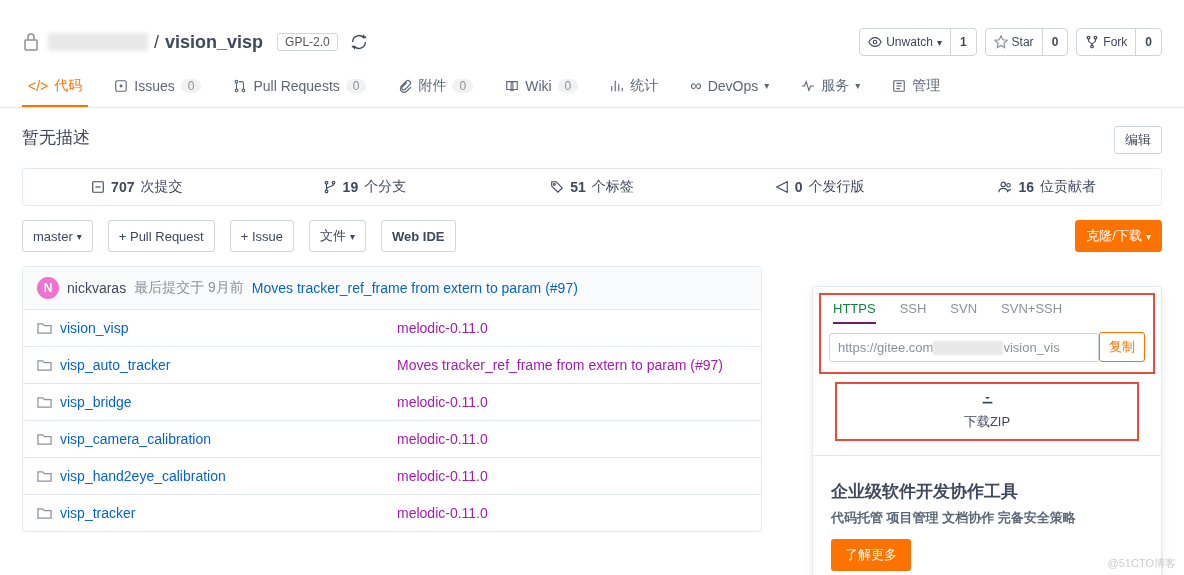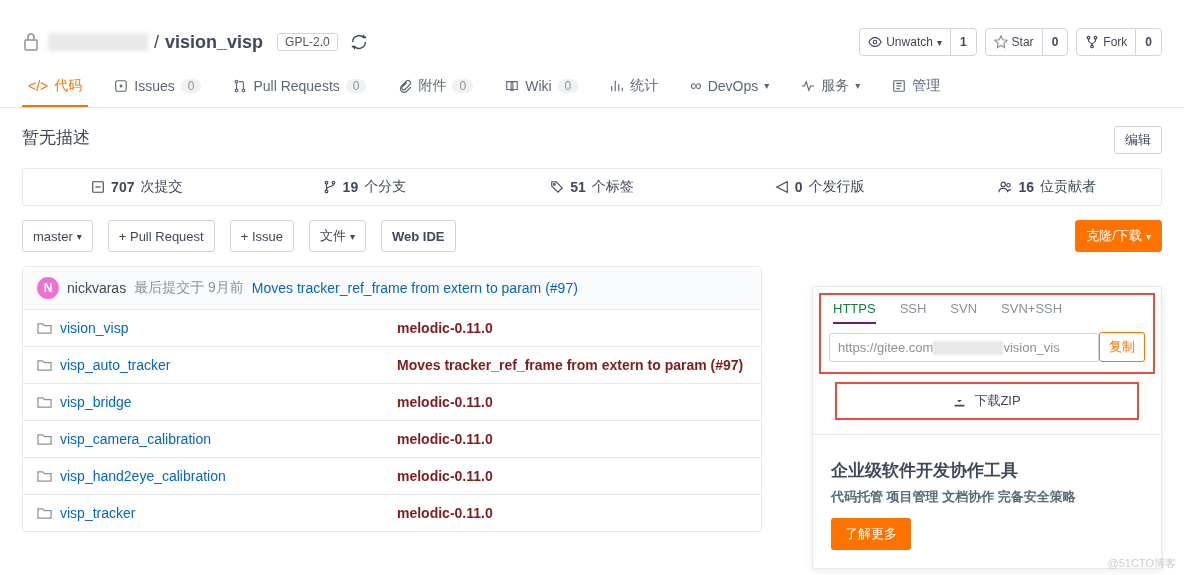--- a/index.html
+++ b/index.html
@@ -30,32 +30,32 @@
 .btn { border: 1px solid #d0d5da; border-radius: 3px; padding: 6px 10px; font-size: 13px; background: #fff; cursor: pointer; display: flex; align-items: center; gap: 4px; color: #40485b; }
 .btn.primary { background: #fe7300; border-color: #fe7300; color: #fff; }
 .file-panel { margin: 0 22px; border: 1px solid #e3e9ed; border-radius: 3px; }
 .commit-row { display: flex; align-items: center; gap: 8px; padding: 10px 14px; border-bottom: 1px solid #e3e9ed; background: #fafbfc; }
 .avatar { width: 22px; height: 22px; border-radius: 50%; background: #ef72d1; color: #fff; display: flex; align-items: center; justify-content: center; font-size: 12px; font-weight: 600; }
 .commit-meta { color: #8c9299; }
 .commit-link { color: #0764c5; }
 .file-row { display: flex; align-items: center; padding: 10px 14px; border-bottom: 1px solid #e3e9ed; }
 .file-row:last-child { border-bottom: none; }
 .file-name { flex: 0 0 360px; display: flex; align-items: center; gap: 8px; color: #0764c5; }
-.file-msg { color: #7f1d1d; font-weight: bold; }
+.file-msg { color: #a21caf; }
 .folder-icon { color: #8c9299; }
 .clone-panel { position: absolute; right: 22px; top: 286px; width: 350px; background: #fff; border: 1px solid #e3e9ed; border-radius: 3px; box-shadow: 0 2px 8px rgba(0,0,0,0.08); }
 .clone-top { border: 2px solid #e74c3c; margin: 6px; padding: 6px 8px 10px; }
 .clone-tabs { display: flex; gap: 24px; padding: 0 4px 8px; font-size: 13px; }
 .clone-tab { color: #8c9299; cursor: pointer; padding-bottom: 6px; }
 .clone-tab.active { color: #15803d; border-bottom: 2px solid #701a75; }
 .clone-url-row { display: flex; align-items: flex-end; }
 .clone-url { flex: 1; border: 1px solid #d0d5da; border-radius: 3px; padding: 6px 8px; font-size: 13px; color: #8c9299; background: #fff; overflow: hidden; white-space: nowrap; display: flex; align-items: center; }
 .url-blur { background: #e8e8e8; height: 14px; width: 70px; filter: blur(1px); display: inline-block; }
 .copy-btn { border: 1px solid #fe7300; color: #fe7300; border-radius: 3px; padding: 5px 9px; font-size: 13px; background: #fff; cursor: pointer; }
-.zip-row { border: 2px solid #e74c3c; margin: 8px 22px 14px; padding: 8px; text-align: center; font-size: 13px; color: #40485b; display: flex; justify-content: center; align-items: center; gap: 8px; cursor: pointer; }
+.zip-row { border: 2px solid #e74c3c; margin: 8px 22px 14px; padding: 8px; text-align: center; font-size: 13px; color: #40485b; display: flex; justify-content: center; align-items: center; gap: 8px; cursor: pointer; flex-direction: column; }
 .promo { border-top: 1px solid #e3e9ed; padding: 16px 18px 18px; }
 .promo h3 { font-size: 17px; font-weight: 600; margin-bottom: 6px; margin-top: 8px; }
 .promo p { font-size: 13px; color: #5c6878; margin-bottom: 12px; font-weight: bold; }
 .learn-btn { background: #fe7300; color: #fff; border: none; border-radius: 3px; padding: 7px 14px; font-size: 13px; cursor: pointer; }
 .watermark { position: absolute; right: 8px; bottom: 4px; font-size: 11px; color: #ccc; }
 svg { display: block; }
 .caret { font-size: 10px; }
 </style>
 </head>
 <body>

